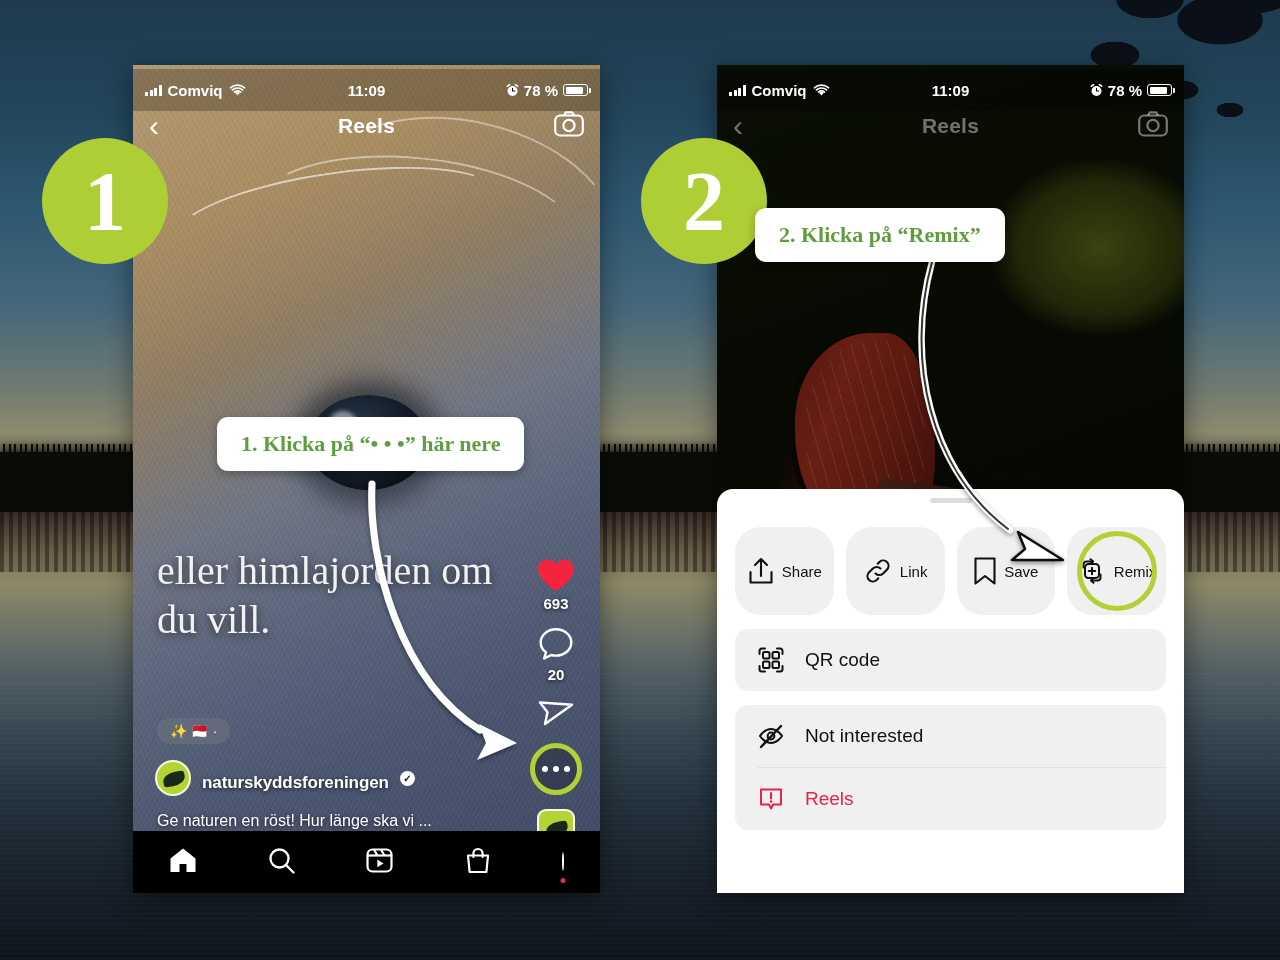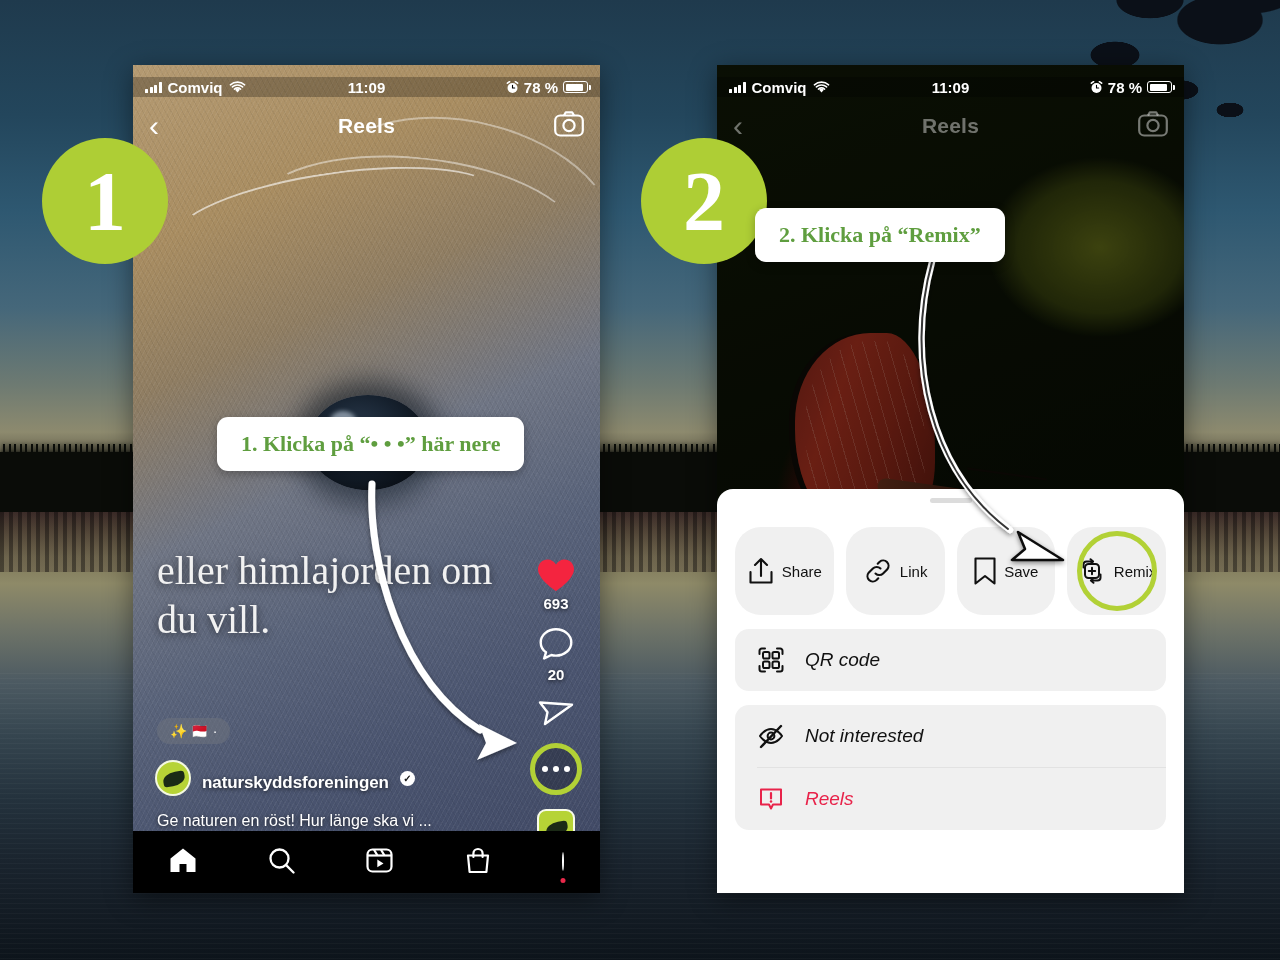--- a/index.html
+++ b/index.html
@@ -146,21 +146,21 @@
     border-radius:8px; transform:rotate(8deg);
   }
   .butterfly-antenna {
     position:absolute; left:250px; top:408px; width:80px; height:2px;
     background: rgba(20,14,8,.95); transform:rotate(8deg);
   }
   .dim { position:absolute; inset:0; background:rgba(0,0,0,.46); }
 
   
   .statusbar {
-    position:absolute; left:0; right:0; top:12px; height:20px;
+    position:absolute; left:0; right:0; top:4px; height:42px;
     display:flex; align-items:center; color:#fff;
     font-size:15px; font-weight:bold; z-index:8;
     background: rgba(0,0,0,.25);
   }
   .sb-left { display:flex; align-items:center; gap:6px; padding-left:12px; }
   .sb-mid { position:absolute; left:0; right:0; text-align:center; font-size:15px; }
   .sb-right { margin-left:auto; display:flex; align-items:center; gap:5px; padding-right:12px; }
   .bars { display:flex; align-items:flex-end; gap:1.5px; height:11px; }
   .bars i { width:3px; background:#fff; border-radius:.5px; display:block; }
   .bars i:nth-child(1){height:4px;} .bars i:nth-child(2){height:6px;}
@@ -270,21 +270,21 @@
     flex:1; height:88px; background:#f0f0f0; border-radius:26px;
     display:flex; align-items:center; justify-content:center;
     gap:7px; position:relative;
   }
   .action-tile .lbl { font-size:15px; color:#111; }
   .highlight-ring {
     position:absolute; left:50%; top:50%; transform:translate(-50%,-50%);
     width:80px; height:80px; border-radius:50%; border:5px solid #b2d136;
     pointer-events:none;
   }
-  .menu-group { background:#f0f0f0; border-radius:14px; margin-top:14px; overflow:hidden;font-style:italic; }
+  .menu-group { background:#f0f0f0; border-radius:14px; margin-top:14px; overflow:hidden; }
   .menu-item { display:flex; align-items:center; gap:20px; height:62px; padding:0 22px;
     font-size:19px; color:#111; }
   .menu-sep { height:1px; background:#e2e2e2; margin-left:22px; }
   .report { color:#e8234a; }
 
   
   .step-badge {
     position:absolute; border-radius:50%; background:#aece35;
     display:flex; align-items:center; justify-content:center;
     color:#fff; font-family:"Liberation Serif", serif; font-weight:bold;

